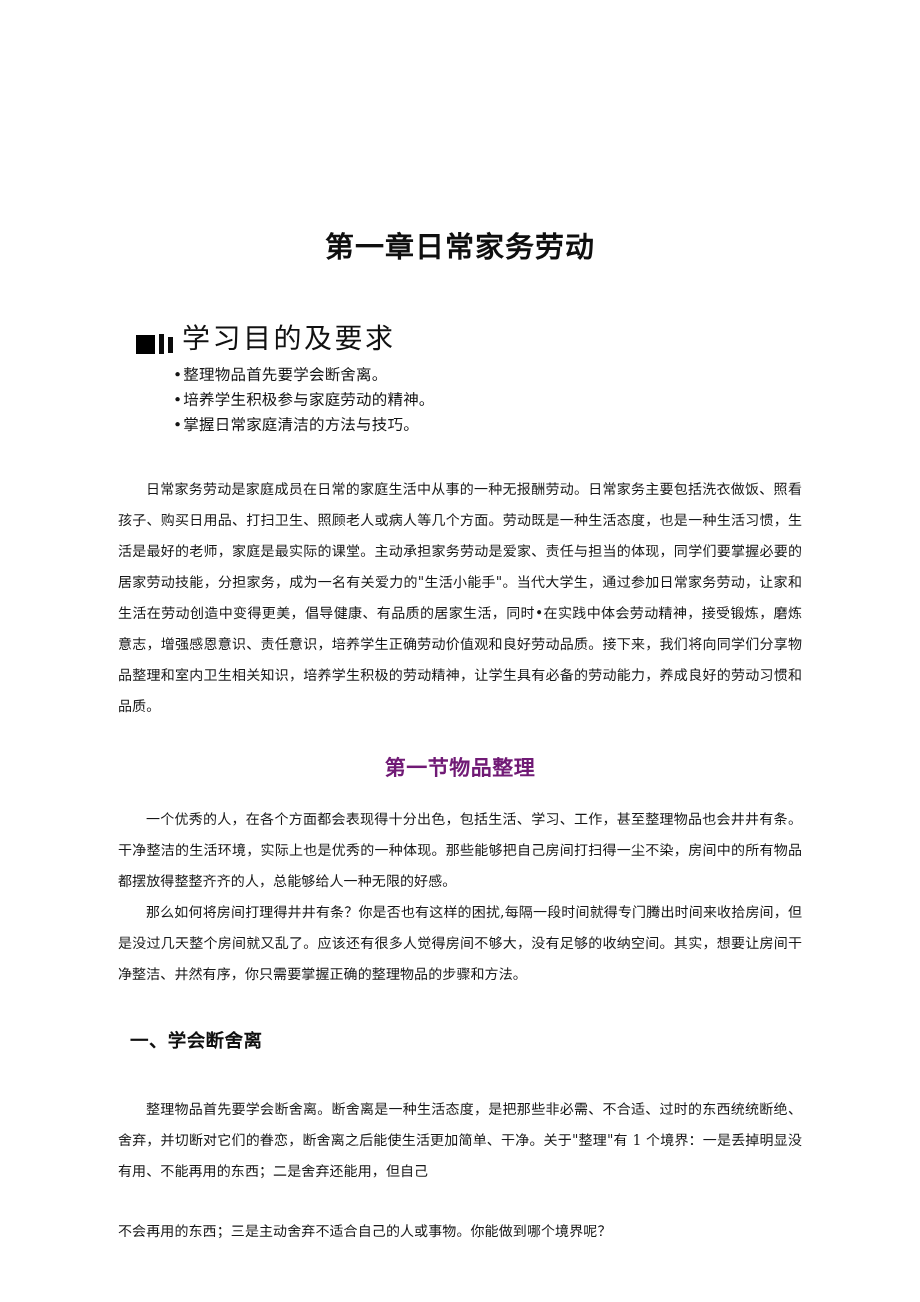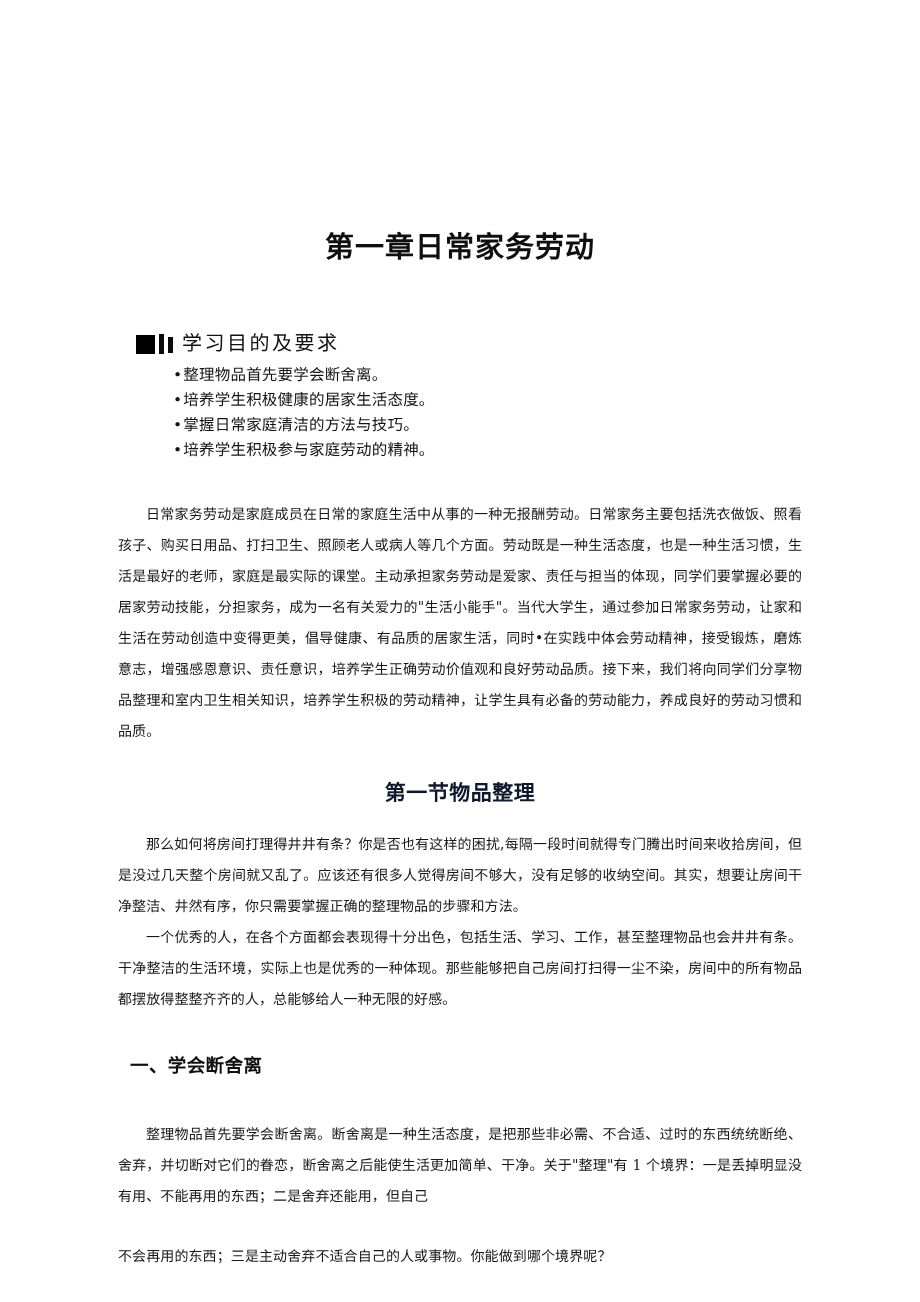--- a/index.html
+++ b/index.html
@@ -80,21 +80,21 @@
   .obj-icon .bar2 {
     width: 5px;
     height: 16px;
     background: #0b0b0b;
     display: inline-block;
     margin-left: 4px;
     margin-bottom: 1px;
   }
   .objectives-title {
     font-family: "DejaVu Serif", "Liberation Serif", serif;
-    font-size: 20px;
+    font-size: 28px;
     font-weight: normal;
     letter-spacing: 2.5px;
     color: #111111;
     line-height: 1;
     padding-bottom: 1px;
     text-align: right;
   }
 
   .objectives-list {
     list-style: none;
@@ -132,21 +132,21 @@
   .gap-4 { height: 27px; }
   .gap-5 { height: 32px; }
 
   
   .section-heading {
     text-align: center;
     font-family: "Liberation Sans", "DejaVu Sans", sans-serif;
     font-weight: bold;
     font-size: 21px;
     letter-spacing: 0.5px;
-    color: #0f172a;
+    color: #701a75;
     margin: 0;
     line-height: 1.3;
   }
 
   
   .sub-heading {
     font-family: "Liberation Sans", "DejaVu Sans", sans-serif;
     font-weight: bold;
     font-size: 18.5px;
     letter-spacing: 0.4px;
@@ -168,39 +168,38 @@
         <span class="obj-icon">
           <span class="sq"></span>
             <span class="bar1"></span>
             <span class="bar2"></span>
         </span>
         <span class="objectives-title">学习目的及要求</span>
       </div>
 
       <ul class="objectives-list">
         <li><span class="dot">•</span><span>整理物品首先要学会断舍离。</span></li>
-        <li><span class="dot">•</span><span>培养学生积极健康的居家生活态度。</span></li>
+        <li><span class="dot">•</span><span>培养学生积极参与家庭劳动的精神。</span></li>
         <li><span class="dot">•</span><span>掌握日常家庭清洁的方法与技巧。</span></li>
-        <li><span class="dot">•</span><span>培养学生积极参与家庭劳动的精神。</span></li>
       </ul>
     </div>
 
     <div class="gap-2"></div>
 
     <p class="para">日常家务劳动是家庭成员在日常的家庭生活中从事的一种无报酬劳动。日常家务主要包括洗衣做饭、照看孩子、购买日用品、打扫卫生、照顾老人或病人等几个方面。劳动既是一种生活态度，也是一种生活习惯，生活是最好的老师，家庭是最实际的课堂。主动承担家务劳动是爱家、责任与担当的体现，同学们要掌握必要的居家劳动技能，分担家务，成为一名有关爱力的"生活小能手"。当代大学生，通过参加日常家务劳动，让家和生活在劳动创造中变得更美，倡导健康、有品质的居家生活，同时•在实践中体会劳动精神，接受锻炼，磨炼意志，增强感恩意识、责任意识，培养学生正确劳动价值观和良好劳动品质。接下来，我们将向同学们分享物品整理和室内卫生相关知识，培养学生积极的劳动精神，让学生具有必备的劳动能力，养成良好的劳动习惯和品质。</p>
 
     <div class="gap-5"></div>
 
     <h2 class="section-heading">第一节物品整理</h2>
 
     <div class="gap-3"></div>
 
+    <p class="para">一个优秀的人，在各个方面都会表现得十分出色，包括生活、学习、工作，甚至整理物品也会井井有条。干净整洁的生活环境，实际上也是优秀的一种体现。那些能够把自己房间打扫得一尘不染，房间中的所有物品都摆放得整整齐齐的人，总能够给人一种无限的好感。</p>
+
     <p class="para">那么如何将房间打理得井井有条？你是否也有这样的困扰,每隔一段时间就得专门腾出时间来收拾房间，但是没过几天整个房间就又乱了。应该还有很多人觉得房间不够大，没有足够的收纳空间。其实，想要让房间干净整洁、井然有序，你只需要掌握正确的整理物品的步骤和方法。</p>
-
-    <p class="para">一个优秀的人，在各个方面都会表现得十分出色，包括生活、学习、工作，甚至整理物品也会井井有条。干净整洁的生活环境，实际上也是优秀的一种体现。那些能够把自己房间打扫得一尘不染，房间中的所有物品都摆放得整整齐齐的人，总能够给人一种无限的好感。</p>
 
     <div class="gap-4"></div>
 
     <h3 class="sub-heading">一、学会断舍离</h3>
 
     <div class="gap-1"></div>
 
     <p class="para">整理物品首先要学会断舍离。断舍离是一种生活态度，是把那些非必需、不合适、过时的东西统统断绝、舍弃，并切断对它们的眷恋，断舍离之后能使生活更加简单、干净。关于"整理"有 1 个境界：一是丢掉明显没有用、不能再用的东西；二是舍弃还能用，但自己</p>
 
     <div class="gap-1"></div>

